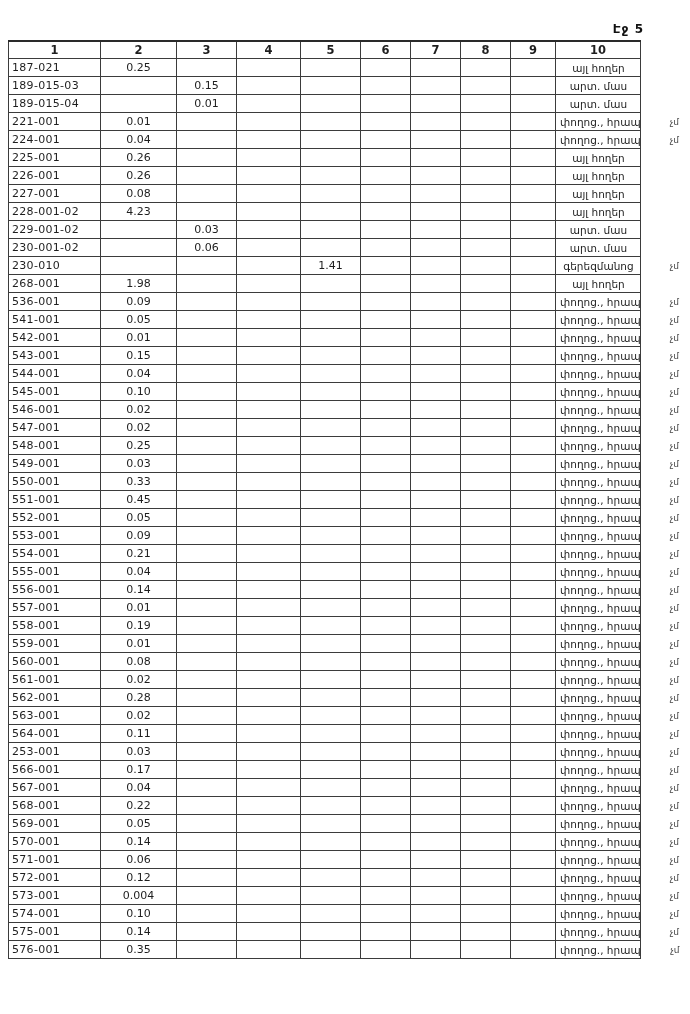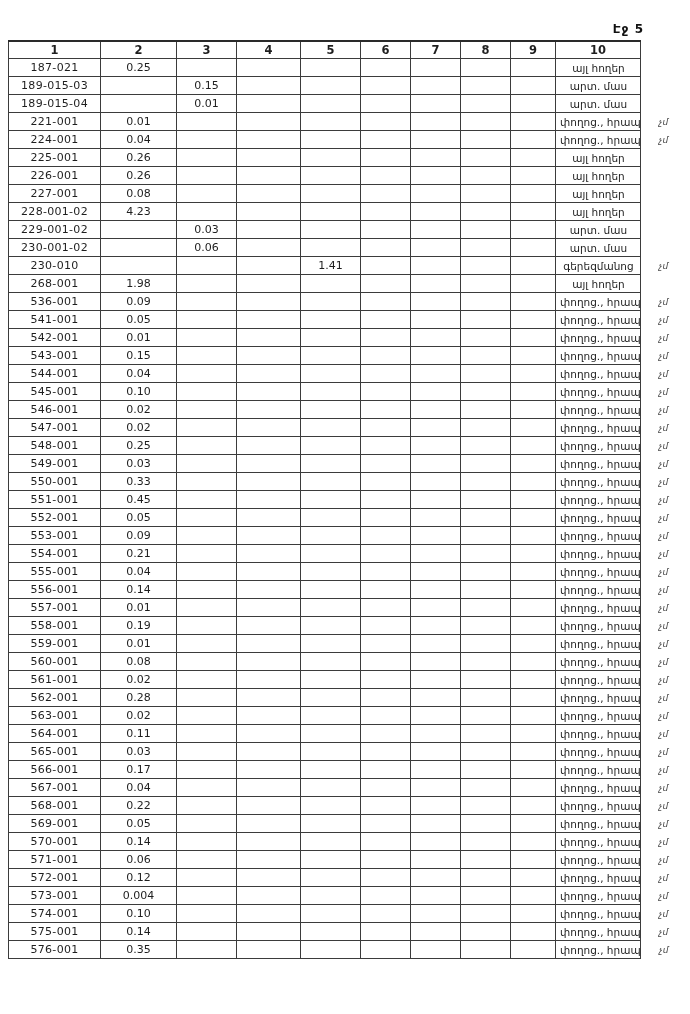--- a/index.html
+++ b/index.html
@@ -43,32 +43,31 @@
     white-space: nowrap;
     color: #1e1e1e;
   }
   thead th {
     border-top: 2px solid #2a2a2a;
     font-weight: bold;
     text-align: center;
     font-size: 11.5px;
     height: 14px;
   }
-  td.c1  { text-align: center;  letter-spacing: 0.3px; }
+  td.c1  { text-align: left;  letter-spacing: 0.3px; }
   td.c2, td.c3, td.c4, td.c5,
   td.c6, td.c7, td.c8, td.c9 { text-align: center; }
   td.c10 { text-align: center; font-size: 10.5px; padding-left: 4px; }
   th.note, td.note {
     border: none;
     background: transparent;
     font-size: 9px;
     color: #4a4a4a;
-    text-align: center;
+    text-align: right;
     padding-left: 7px;
-    font-style: italic;
   }
 </style>
 </head>
 <body>
 
 <div class="page-label">Էջ 5</div>
 
 <table class="doc-table">
   <colgroup>
     <col style="width:92px">
@@ -587,21 +586,21 @@
         <td class="c4"></td>
         <td class="c5"></td>
         <td class="c6"></td>
         <td class="c7"></td>
         <td class="c8"></td>
         <td class="c9"></td>
         <td class="c10">փողոց., հրապ.</td>
         <td class="note">չմ</td>
       </tr>
       <tr>
-        <td class="c1">565-001</td>
+        <td class="c1">253-001</td>
         <td class="c2">0.03</td>
         <td class="c3"></td>
         <td class="c4"></td>
         <td class="c5"></td>
         <td class="c6"></td>
         <td class="c7"></td>
         <td class="c8"></td>
         <td class="c9"></td>
         <td class="c10">փողոց., հրապ.</td>
         <td class="note">չմ</td>

